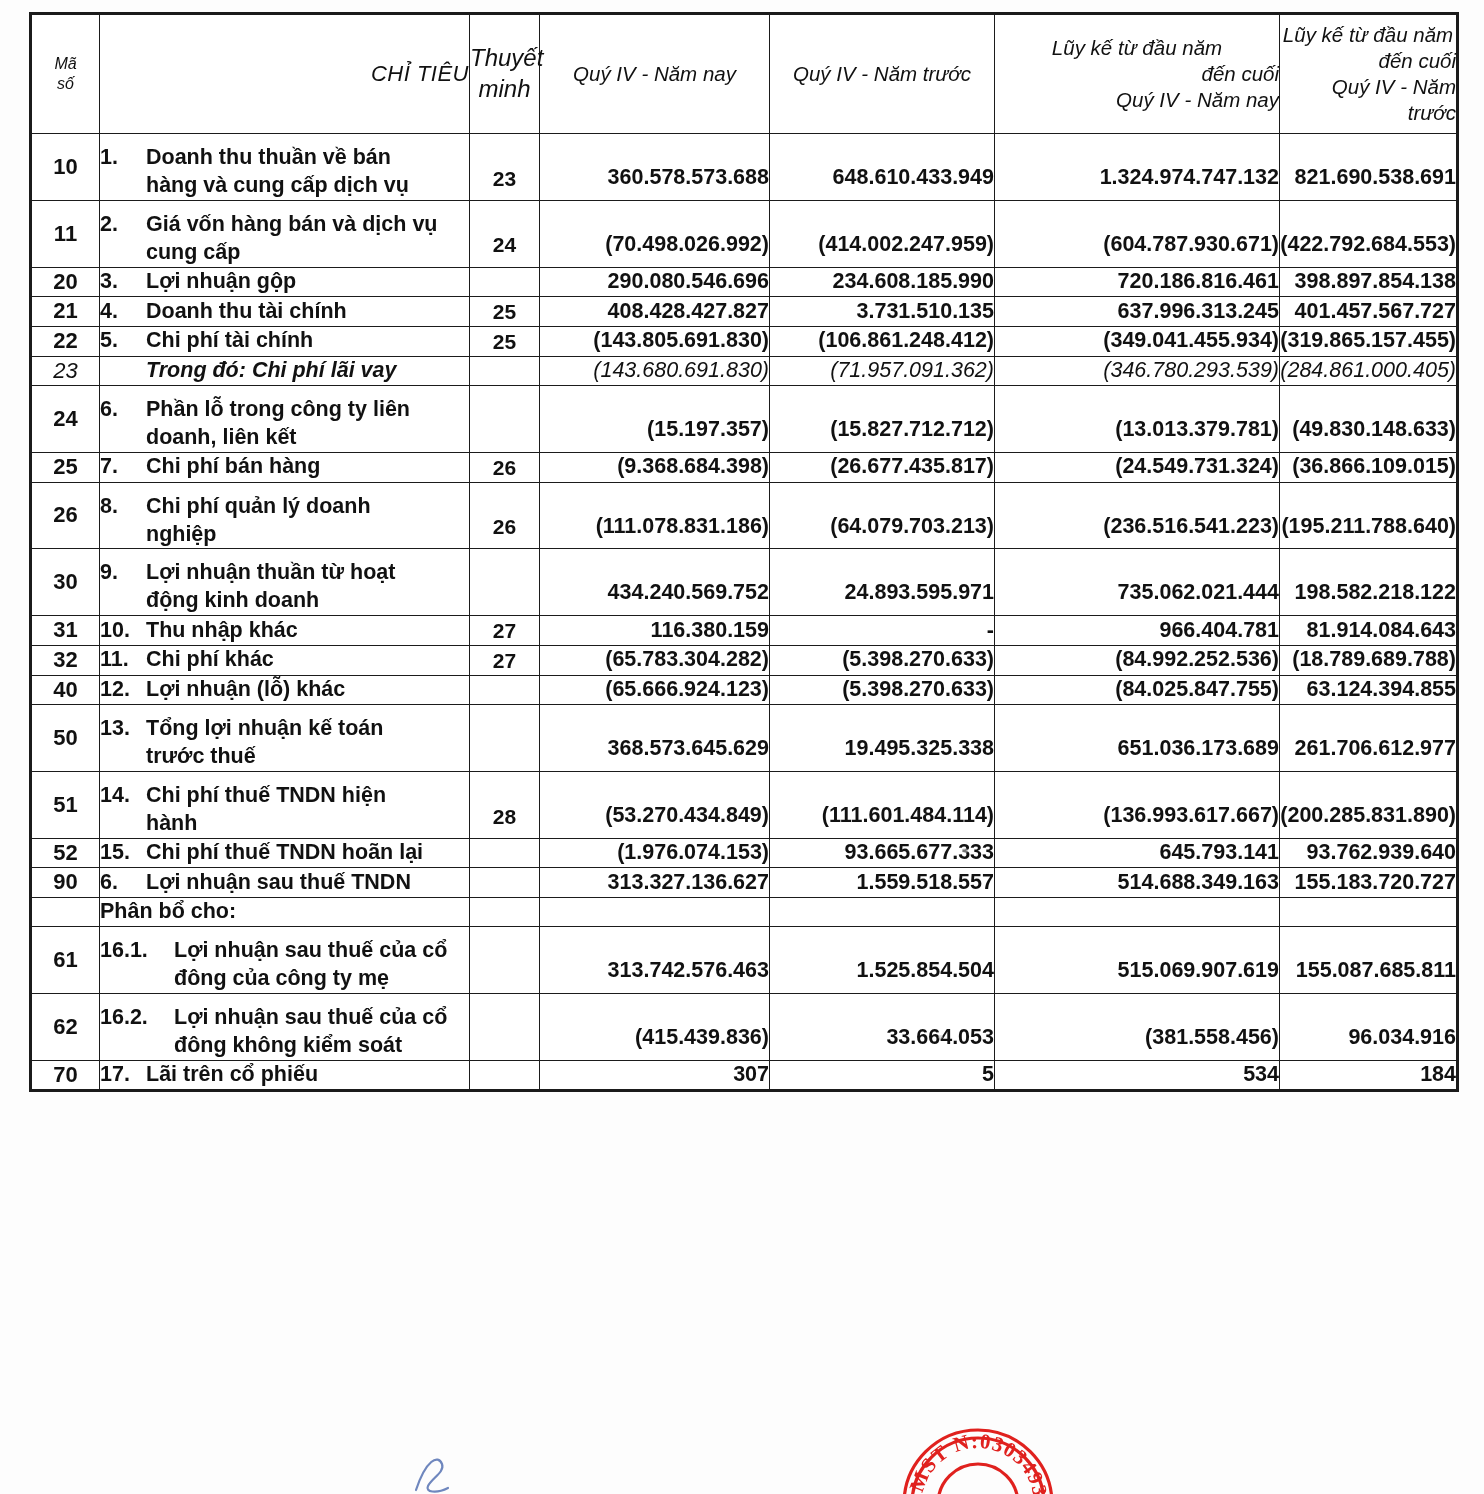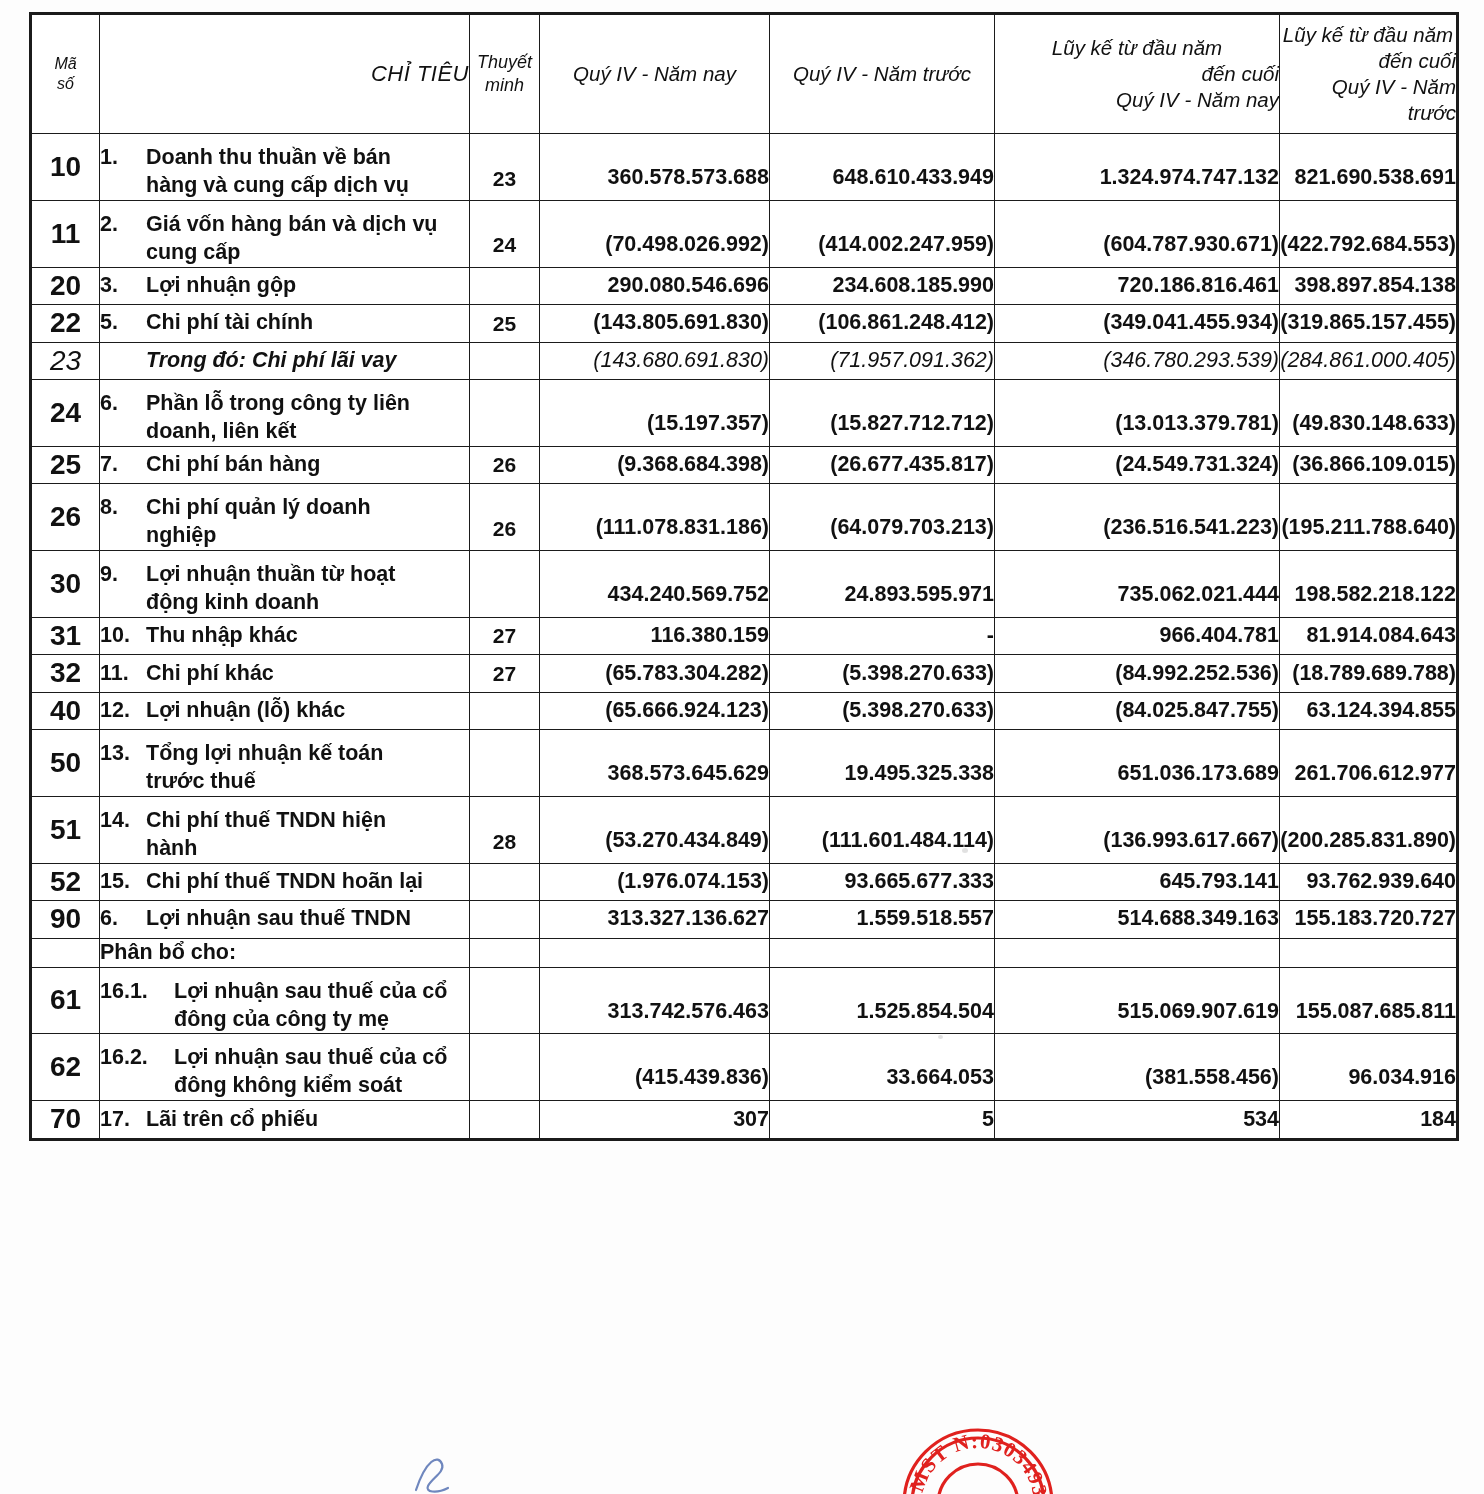--- a/index.html
+++ b/index.html
@@ -54,34 +54,34 @@
   thead th {
     font-weight: normal;
     font-style: italic;
     font-size: 20.5px;
     line-height: 1.28;
     height: 118px;
     padding: 4px 8px;
   }
   th.h-code   { text-align: center; font-size: 16px; }
   th.h-item   { text-align: right; font-size: 22px; letter-spacing: .5px; }
-  th.h-note   { text-align: center; font-size: 18px; }
+  th.h-note   { text-align: center; font-size: 24px; }
   th.h-val    { text-align: center; font-size: 20.5px; }
   th.h-cum    { text-align: right; font-size: 20.5px; padding-right: 12px; }
   th.h-cum .l1 { text-align: center; }
 
   
   tbody td {
     font-size: 21.5px;
     line-height: 1.30;
   }
   td.code {
     text-align: center;
     font-weight: bold;
-    font-size: 28px;
+    font-size: 22px;
     vertical-align: middle;
   }
   td.code.italic { font-weight: normal; font-style: italic; }
 
   td.item {
     padding: 6px 6px 6px 14px;
     font-weight: bold;
     font-size: 21.5px;
     vertical-align: middle;
   }
@@ -237,20 +237,36 @@
               </span>
             </div>
           </td>
           <td class="note"></td>
           <td class="val">290.080.546.696</td>
           <td class="val">234.608.185.990</td>
           <td class="val">720.186.816.461</td>
           <td class="val">398.897.854.138</td>
         </tr>
         <tr>
+          <td class="code">21</td>
+          <td class="item">
+            <div class="item-grid">
+              <span class="item-num">4.</span>
+              <span class="item-txt">
+                <div>Doanh thu tài chính</div>
+              </span>
+            </div>
+          </td>
+          <td class="note">25</td>
+          <td class="val">408.428.427.827</td>
+          <td class="val">3.731.510.135</td>
+          <td class="val">637.996.313.245</td>
+          <td class="val">401.457.567.727</td>
+        </tr>
+        <tr>
           <td class="code">22</td>
           <td class="item">
             <div class="item-grid">
               <span class="item-num">5.</span>
               <span class="item-txt">
                 <div>Chi phí tài chính</div>
               </span>
             </div>
           </td>
           <td class="note">25</td>

